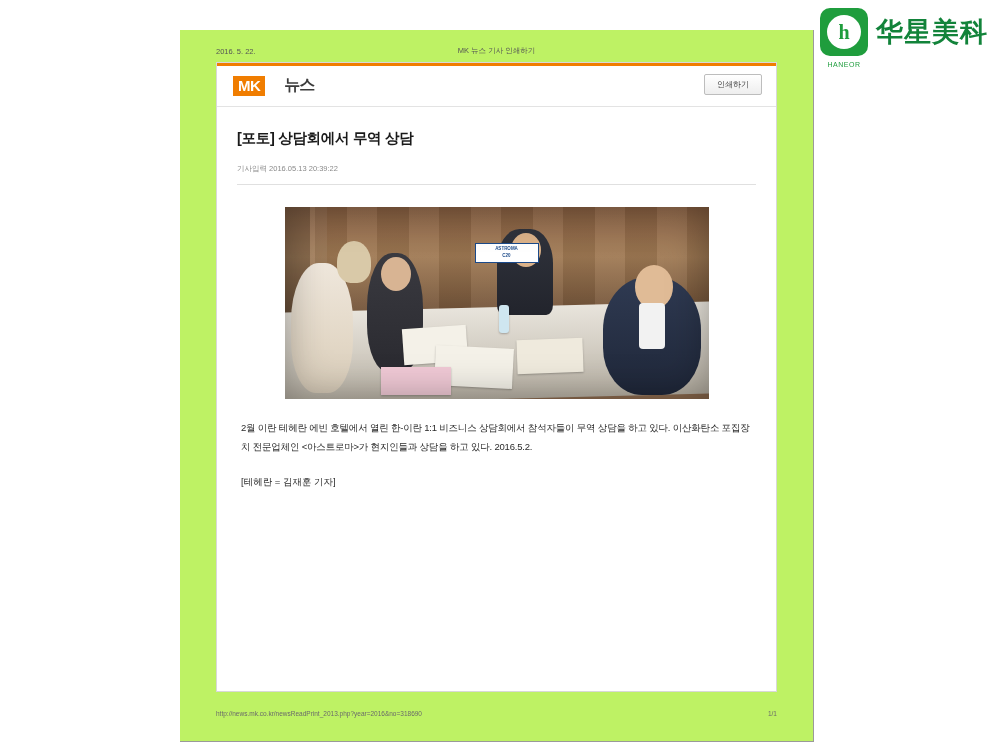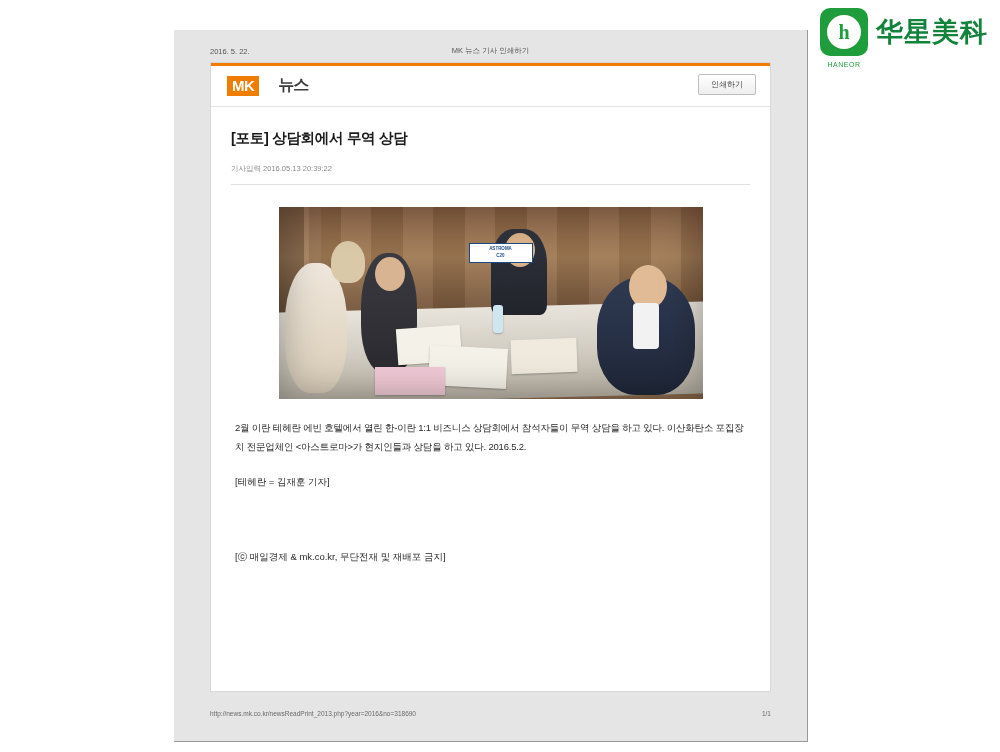--- a/index.html
+++ b/index.html
@@ -63,25 +63,25 @@
     font-size: 27px;
     color: #12833a;
     font-family: "Liberation Serif", serif;
     font-weight: bold;
     letter-spacing: 1px;
   }
 
   
   .page-sheet {
     position: absolute;
-    left: 174px;
+    left: 180px;
     top: 30px;
     width: 634px;
     height: 712px;
-    background: #e5e5e5;
+    background: #bef264;
     border-right: 1px solid #9a9a9a;
     border-bottom: 1px solid #9a9a9a;
     box-sizing: border-box;
   }
 
   .print-header {
     position: absolute;
     top: 14px;
     left: 36px;
     right: 36px;
@@ -289,20 +289,19 @@
       <div class="ph-badge" style="left:190px; top:36px; width:60px;">
         <div>ASTROMA</div>
         <div>C20</div>
       </div>
 
       <div class="ph-vignette"></div>
     </div>
 
     <div class="article-body">2월 이란 테헤란 에빈 호텔에서 열린 한-이란 1:1 비즈니스 상담회에서 참석자들이 무역 상담을 하고 있다. 이산화탄소 포집장치 전문업체인 &lt;아스트로마&gt;가 현지인들과 상담을 하고 있다. 2016.5.2.</div>
     <div class="article-byline">[테헤란 = 김재훈 기자]</div>
-    <div class="article-copyright">[ⓒ 매일경제 &amp; mk.co.kr, 무단전재 및 재배포 금지]</div>
   </div>
 
   <div class="print-footer">
     <div>http://news.mk.co.kr/newsReadPrint_2013.php?year=2016&amp;no=318690</div>
     <div>1/1</div>
   </div>
 </div>
 
 </body></html>

